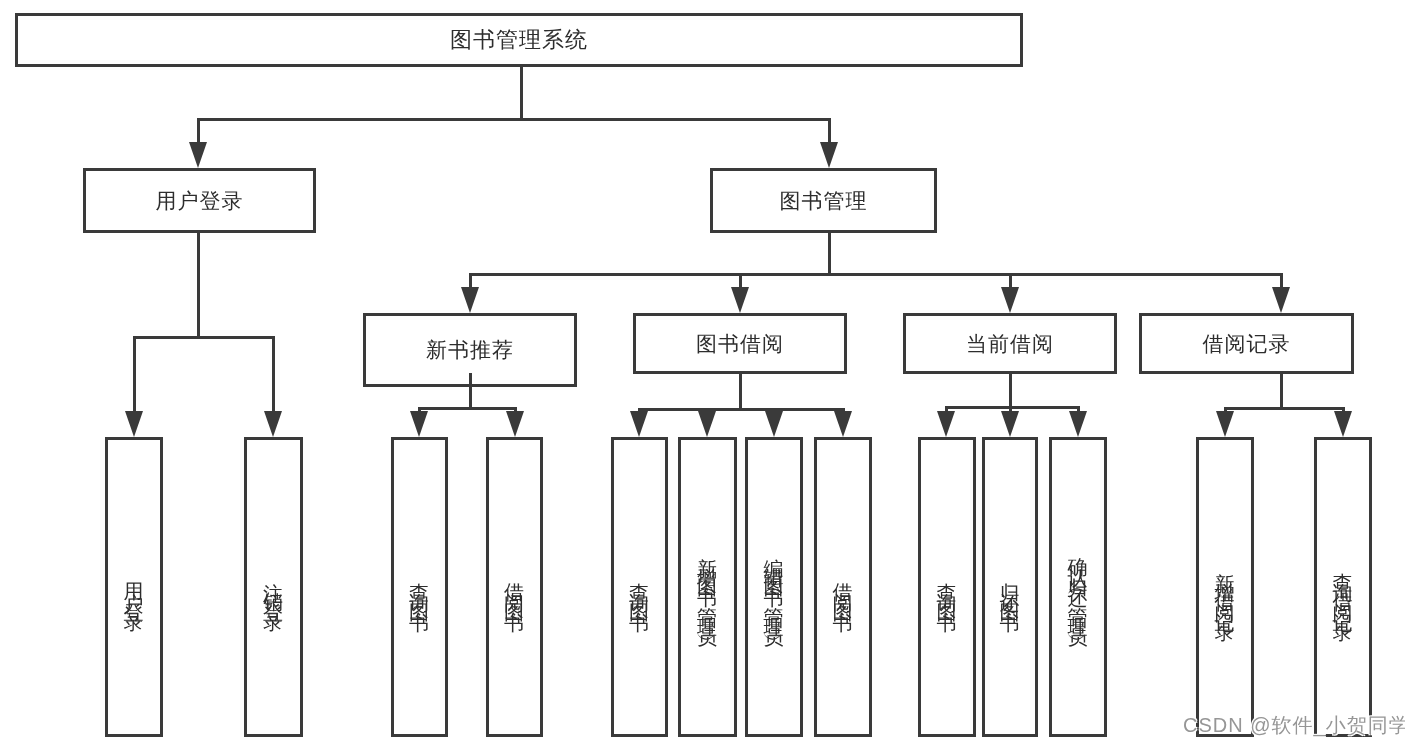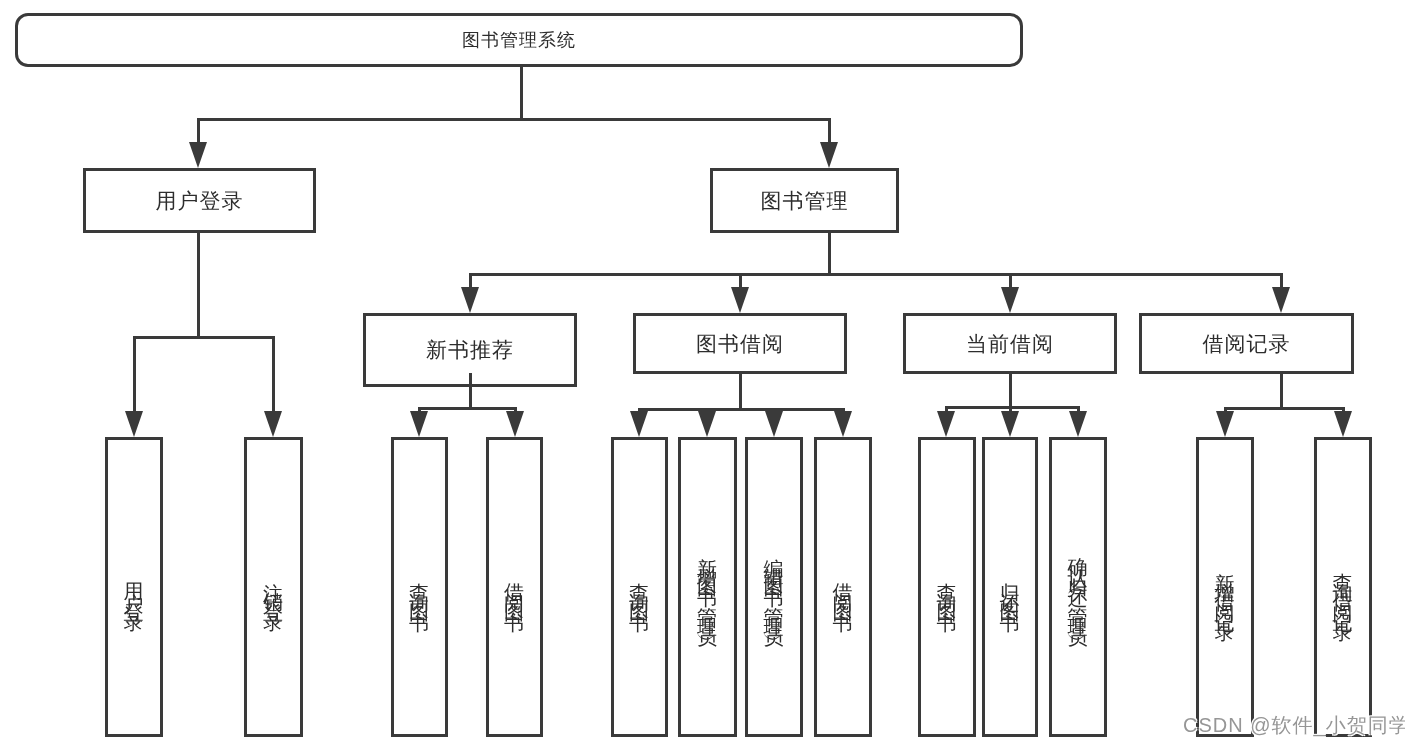--- a/index.html
+++ b/index.html
@@ -6,21 +6,21 @@
   #canvas {
     position:relative; width:1405px; height:747px; background:#fff;
     font-family:"Liberation Sans","DejaVu Sans",sans-serif; overflow:hidden;
   }
   .box {
     position:absolute; box-sizing:border-box; border:3px solid #3a3a3a;
     background:#fff; color:#2d2d2d; display:flex; align-items:center;
     justify-content:center; text-align:center;
   }
   .hbox { font-size:21px; letter-spacing:1px; }
-  .root { font-size:18px;border-radius:13px; }
+  .root { font-size:22px; }
   .vbox {
     writing-mode:vertical-rl; text-orientation:mixed;
     font-size:20px; letter-spacing:10px; line-height:1;
   }
   .ln { position:absolute; background:#3a3a3a; }
   .st { position:absolute; width:3px; background:#3a3a3a; }
   .ah {
     position:absolute; width:0; height:0;
     border-left:9px solid transparent; border-right:9px solid transparent;
     border-top:26px solid #3a3a3a;
@@ -39,21 +39,21 @@
   <div class="box hbox root" style="left:15px;top:13px;width:1008px;height:54px">图书管理系统</div>
 
   <div class="ln" style="left:520px;top:66px;width:3px;height:53px"></div>
   <div class="ln" style="left:197px;top:118px;width:634px;height:3px"></div>
   <div class="st" style="left:197px;top:118px;height:26px"></div>
   <div class="ah" style="left:189px;top:142px"></div>
   <div class="st" style="left:828px;top:118px;height:26px"></div>
   <div class="ah" style="left:820px;top:142px"></div>
 
   <div class="box hbox" style="left:83px;top:168px;width:233px;height:65px">用户登录</div>
-  <div class="box hbox" style="left:710px;top:168px;width:189px;height:65px">图书管理</div>
+  <div class="box hbox" style="left:710px;top:168px;width:227px;height:65px">图书管理</div>
 
   <div class="ln" style="left:197px;top:232px;width:3px;height:104px"></div>
   <div class="ln" style="left:133px;top:336px;width:142px;height:3px"></div>
   <div class="st" style="left:133px;top:336px;height:77px"></div>
   <div class="ah" style="left:125px;top:411px"></div>
   <div class="st" style="left:272px;top:336px;height:77px"></div>
   <div class="ah" style="left:264px;top:411px"></div>
 
   <div class="ln" style="left:828px;top:232px;width:3px;height:41px"></div>
   <div class="ln" style="left:469px;top:273px;width:814px;height:3px"></div>

